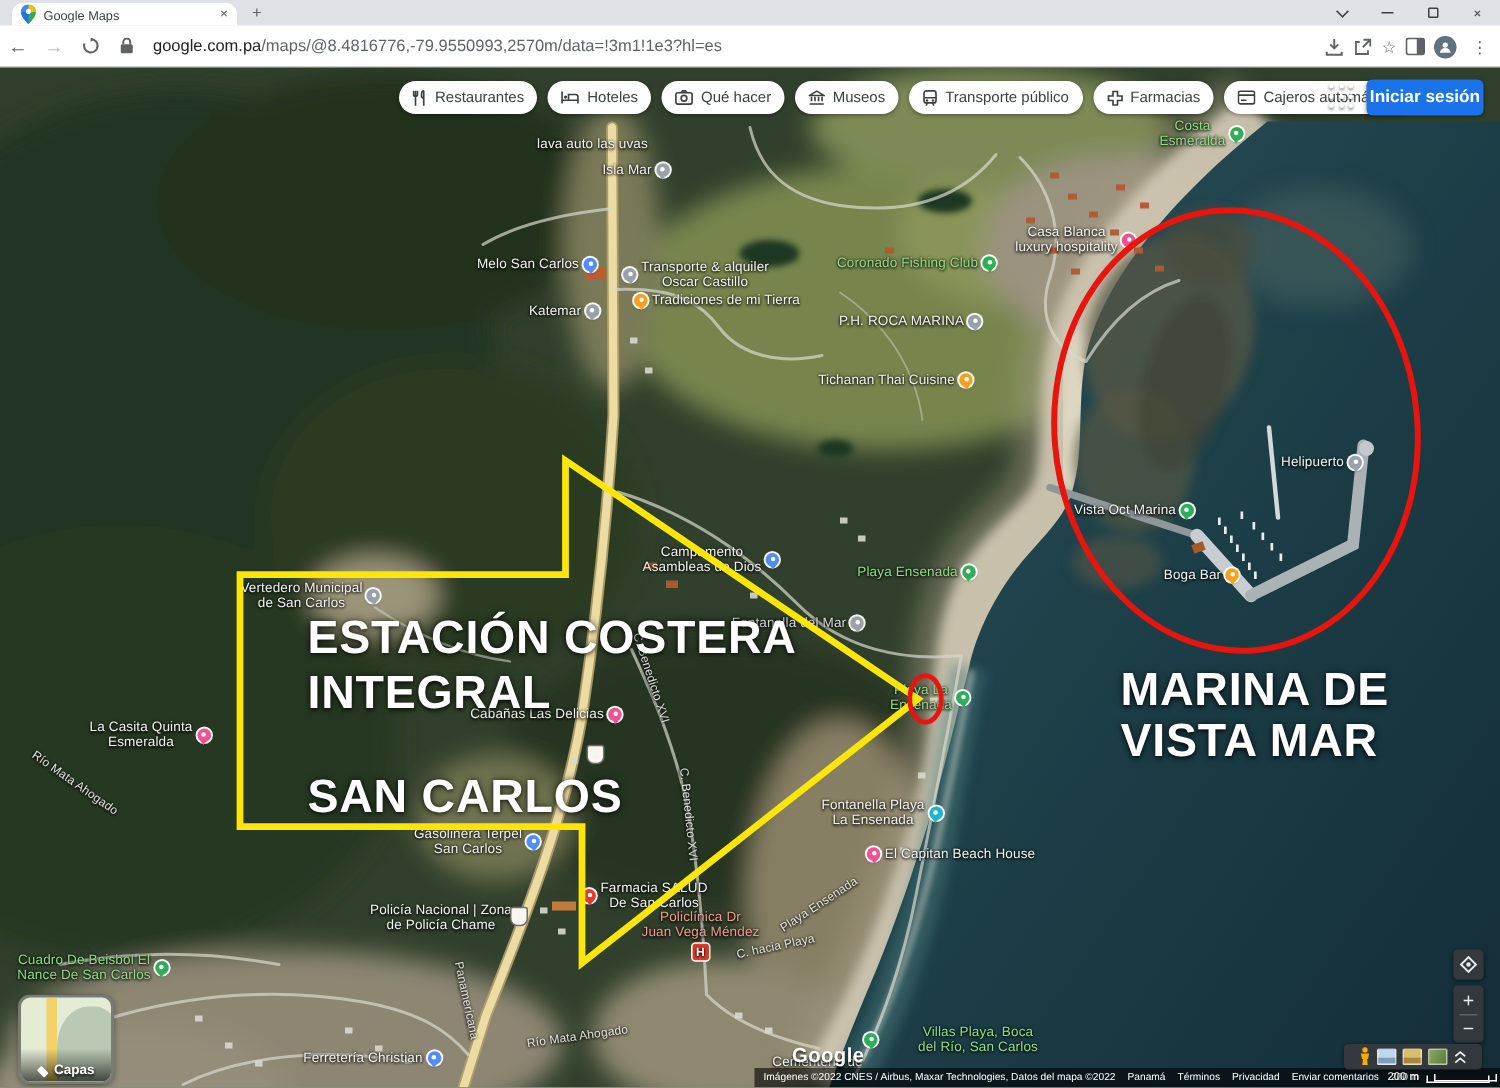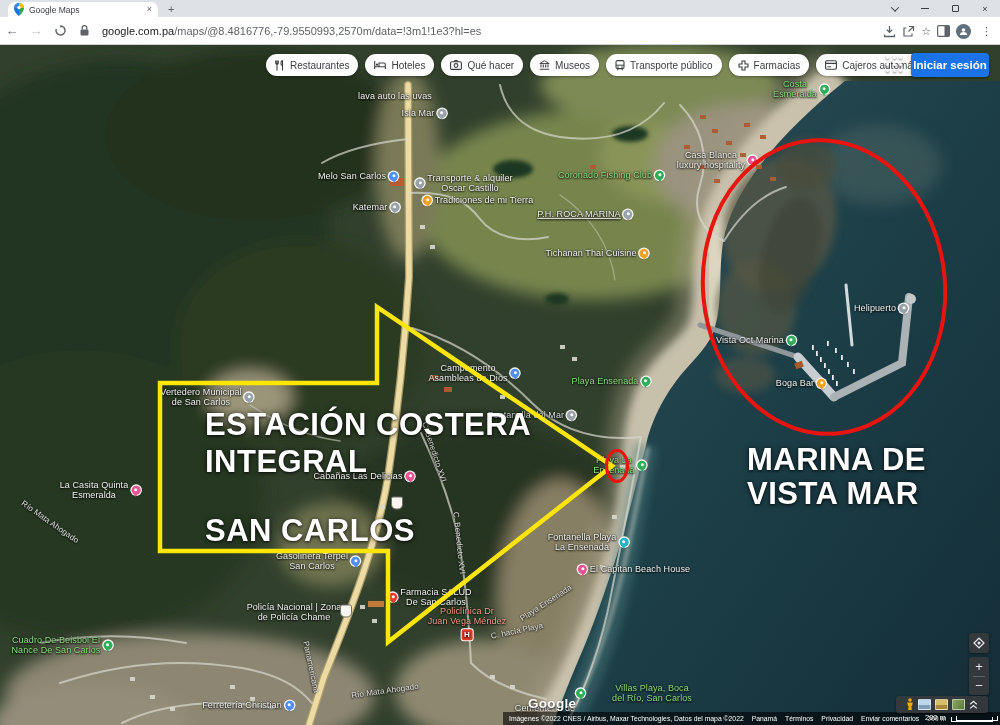--- a/index.html
+++ b/index.html
@@ -343,21 +343,21 @@
           <span class="mtext">
             <span>Tradiciones de mi Tierra</span>
           </span>
         </div>
         <div class="mlabel poi" style="left: 611px; top: 130px; transform: translate(-50%, -50%); color: rgb(143, 223, 132);">
           <span class="mtext">
             <span>Coronado Fishing Club</span>
           </span>
           <span class="pin" style="background: rgb(47, 174, 89); color: rgb(47, 174, 89);"></span>
         </div>
-        <div class="mlabel poi" style="left: 585px; top: 169px; transform: translate(-50%, -50%); color: rgb(243, 244, 242); text-decoration: underline;">
+        <div class="mlabel poi" style="left: 607px; top: 169px; transform: translate(-50%, -50%); color: rgb(243, 244, 242);">
           <span class="mtext">
             <span>P.H. ROCA MARINA</span>
           </span>
           <span class="pin" style="background: rgb(152, 162, 168); color: rgb(152, 162, 168);"></span>
         </div>
         <div class="mlabel poi" style="left: 801px; top: 44px; transform: translate(-50%, -50%); color: rgb(143, 223, 132);">
           <span class="mtext">
             <span>Costa</span>
             <span>Esmeralda</span>
           </span>
@@ -619,20 +619,28 @@
         <i></i>
         <i></i>
         <i></i>
         <i></i>
         <i></i>
         <i></i>
         <i></i>
     </div>
     <button class="signin">Iniciar sesión</button>
 
+    <div class="capas">
+      <div class="road"></div>
+      <div class="hill"></div>
+      <div class="lbl">
+          <span class="diam"></span>
+          <span>Capas</span>
+        </div>
+    </div>
 
     <div class="glogo">Google</div>
 
     <div class="attrib">
       <span>Imágenes ©2022 CNES / Airbus, Maxar Technologies, Datos del mapa ©2022</span>
       <span class="lnk">Panamá</span>
       <span class="lnk">Términos</span>
       <span class="lnk">Privacidad</span>
       <span class="lnk">Enviar comentarios</span>
       <span>200 m</span>

